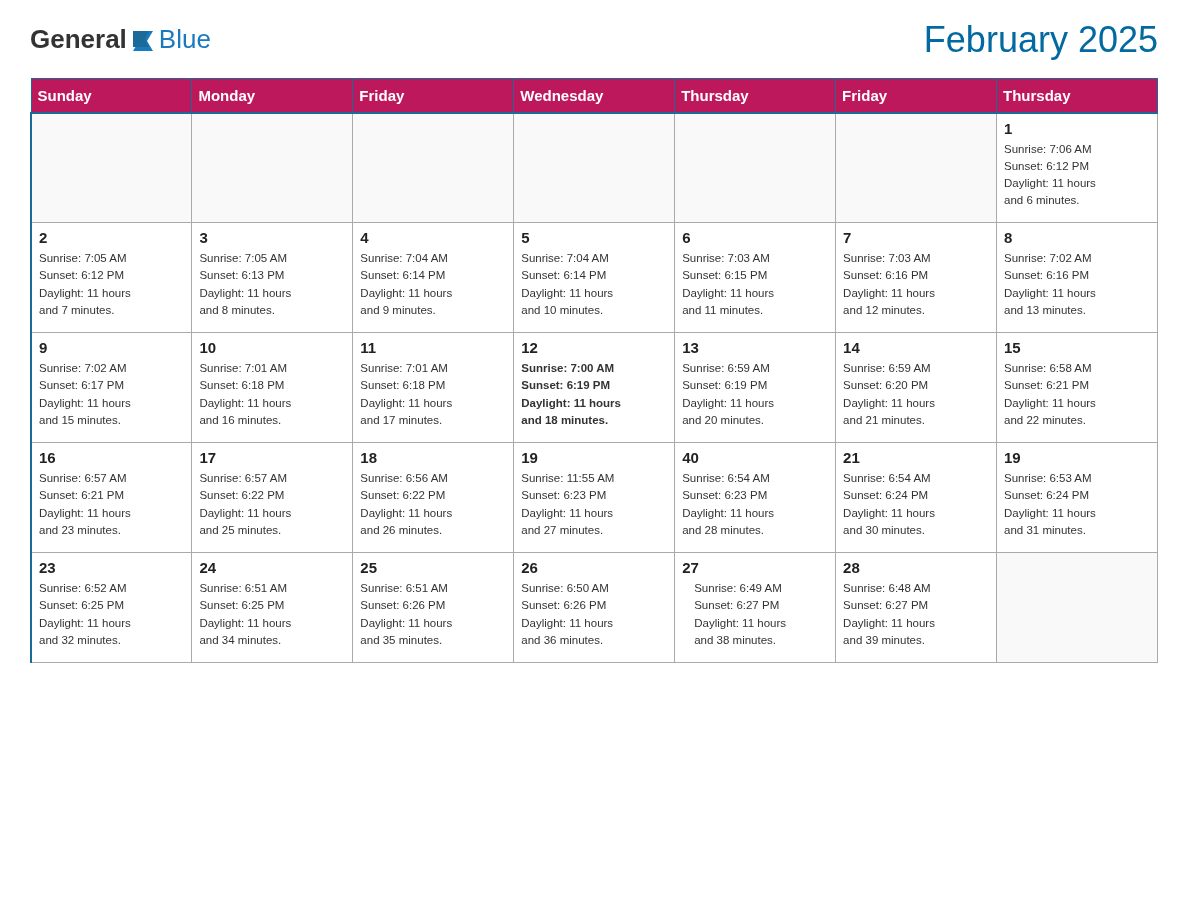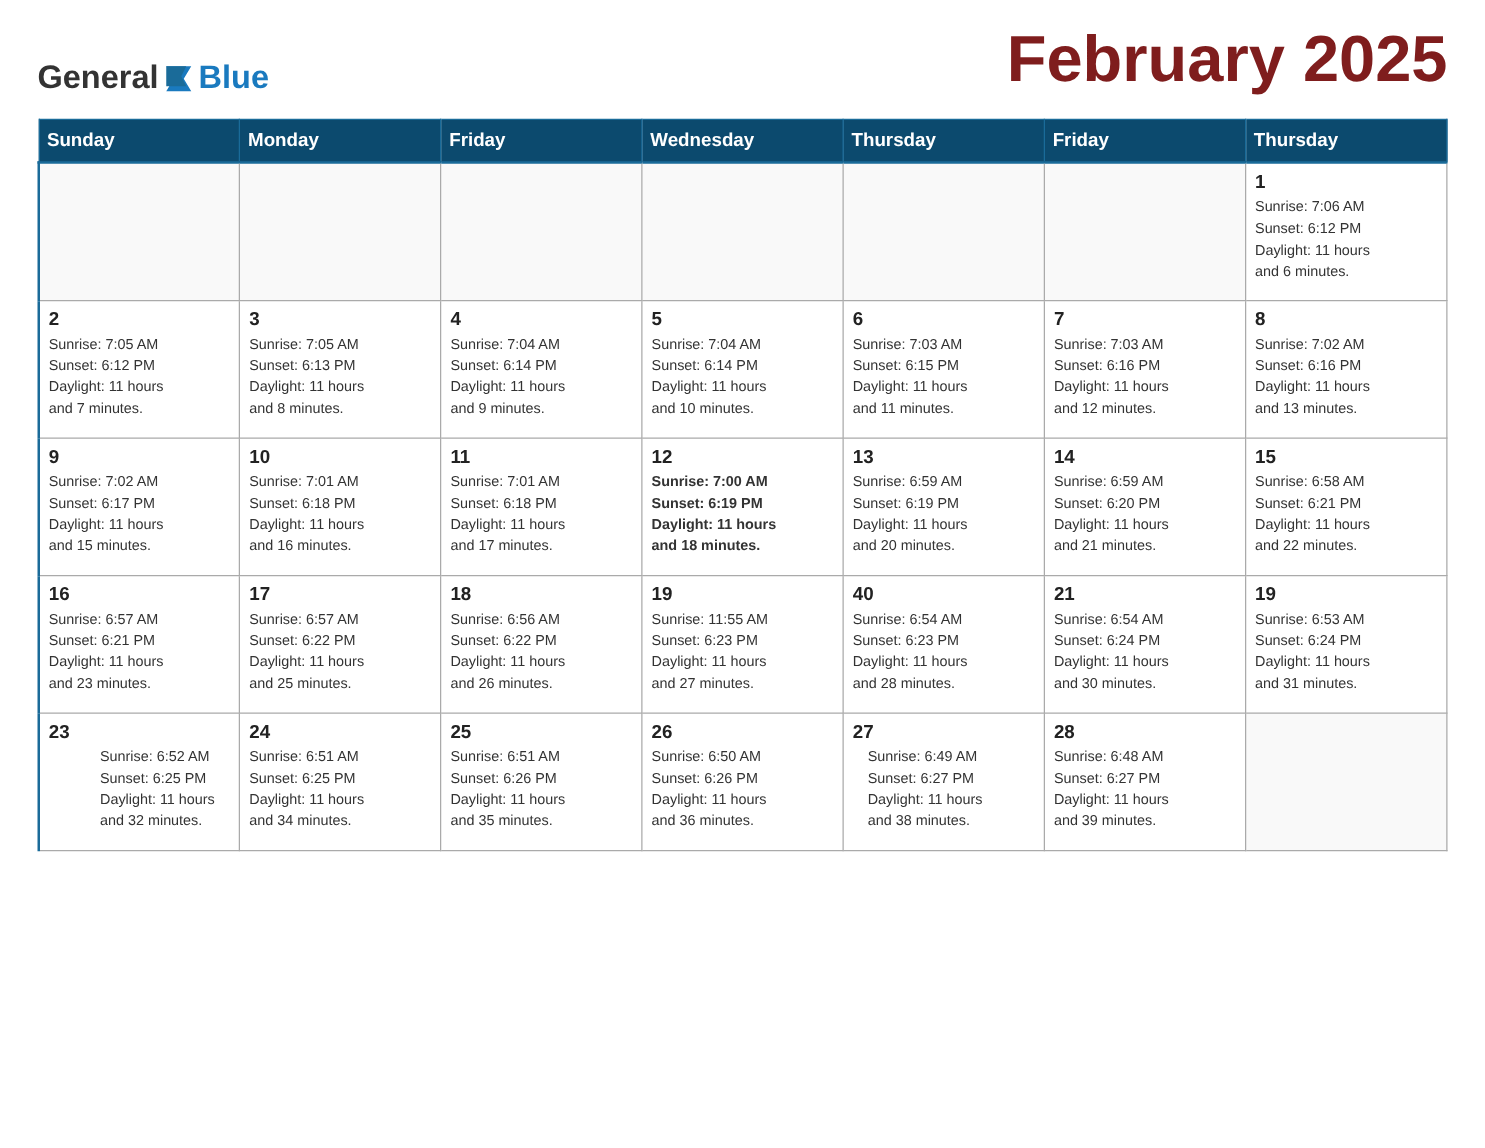--- a/index.html
+++ b/index.html
@@ -6,64 +6,64 @@
     body {
       font-family: Arial, sans-serif;
       background: #fff;
       width: 1188px;
       min-height: 918px;
       padding: 20px 30px;
     }
     .header {
       display: flex;
       justify-content: space-between;
-      align-items: flex-end;
+      align-items: center;
       margin-bottom: 18px;
     }
     .logo {
       display: flex;
       align-items: flex-end;
       gap: 0;
     }
     .logo-text-general {
       font-size: 26px;
       font-weight: bold;
       color: #333;
     }
     .logo-icon {
       width: 28px;
       height: 28px;
       margin: 0 2px;
     }
     .logo-text-blue {
       font-size: 26px;
-      font-weight: bold;
+      font-weight: normal;
       color: #1a7abf;
     }
     .title-block {
       text-align: right;
     }
     .calendar-title {
-      font-size: 52px;
-      font-weight: bold;
-      color: #7f1d1d;
+      font-size: 36px;
+      font-weight: normal;
+      color: #0369a1;
       line-height: 1.1;
     }
     .calendar-subtitle {
       font-size: 20px;
       color: #444;
       margin-top: 4px;
     }
     table {
       width: 100%;
       border-collapse: collapse;
       table-layout: fixed;
     }
     thead tr th {
-      background-color: #0c4a6e;
+      background-color: #be185d;
       color: #fff;
       font-size: 15px;
       font-weight: bold;
       padding: 8px 6px;
       text-align: left;
       border: 1px solid #1a6b99;
     }
     tbody tr td {
       border: 1px solid #aaa;
       vertical-align: top;
@@ -289,21 +289,21 @@
           <span class="day-number">19</span>
           <div class="day-info" style="white-space: pre-line;">Sunrise: 6:53 AM
 Sunset: 6:24 PM
 Daylight: 11 hours
 and 31 minutes.</div>
         </td>
       </tr>
       <tr>
         <td>
           <span class="day-number">23</span>
-          <div class="day-info" style="white-space: pre-line; margin-left: 41px;">Sunrise: 6:52 AM
+          <div class="day-info" style="white-space: pre-line;">Sunrise: 6:52 AM
 Sunset: 6:25 PM
 Daylight: 11 hours
 and 32 minutes.</div>
         </td>
         <td>
           <span class="day-number">24</span>
           <div class="day-info" style="white-space: pre-line;">Sunrise: 6:51 AM
 Sunset: 6:25 PM
 Daylight: 11 hours
 and 34 minutes.</div>

